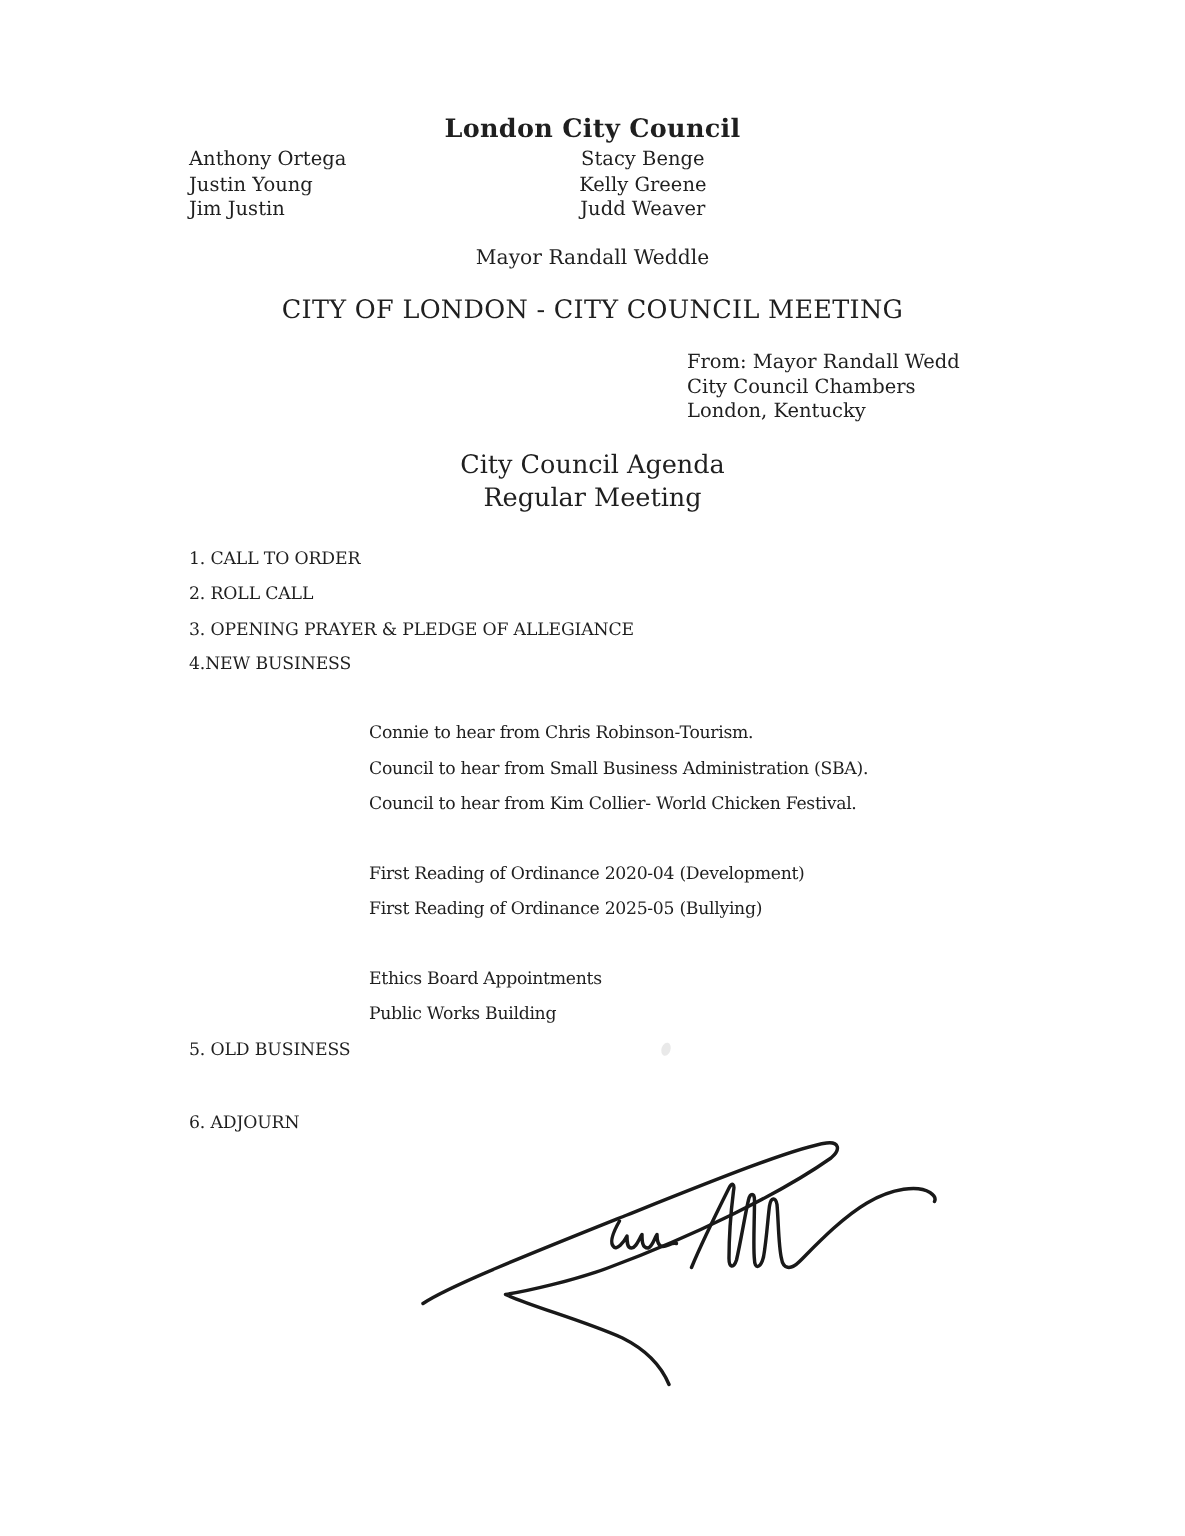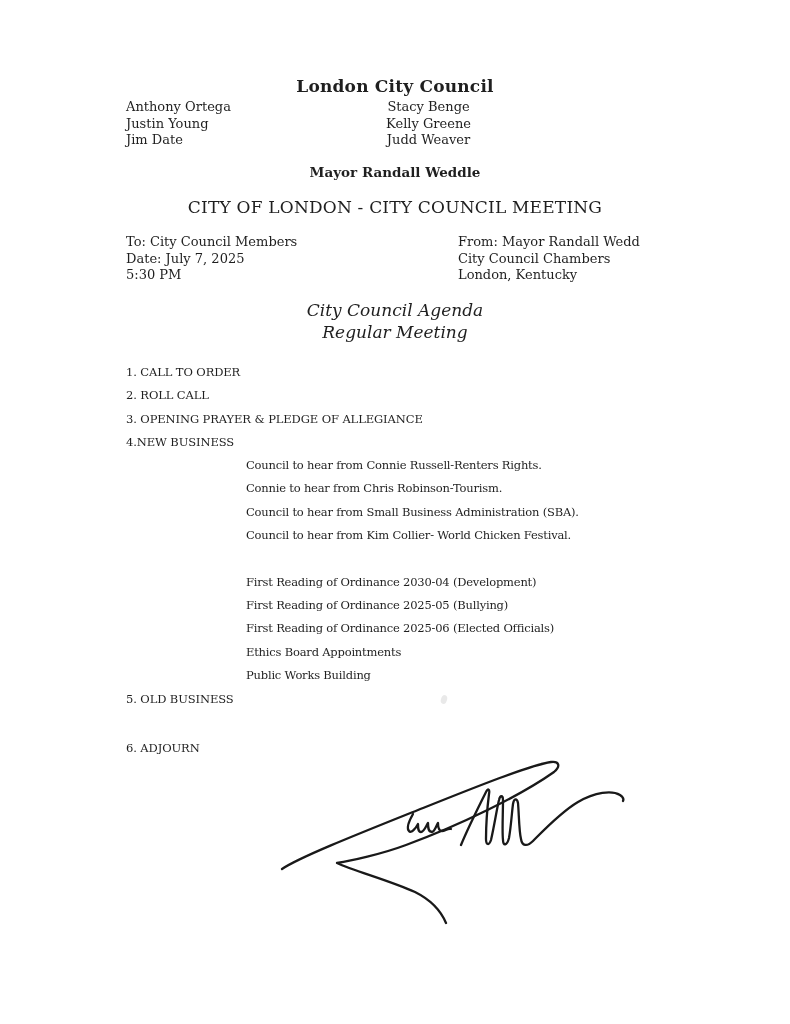--- a/index.html
+++ b/index.html
@@ -10,87 +10,80 @@
     background: #ffffff;
     font-family: "DejaVu Serif", serif;
     color: #1f1f1f;
     overflow: hidden;
   }
   .abs { position: absolute; white-space: nowrap; }
   .center { left:0; width:790px; text-align:center; }
   .org-title  { top:76px;  font-size:17px; font-weight:bold; letter-spacing:0.2px; }
   .members-left  { left:126px; top:99px;  font-size:13px; line-height:16.5px; }
   .members-right { right:169px; top:99px; font-size:13px; line-height:16.5px; text-align:center; }
-  .mayor-line { top:164px; font-size:13.5px; font-weight:bold; }
+  .mayor-line { top:164px; font-size:13.5px; font-weight:normal; }
   .meeting-title { top:197px; font-size:17px; letter-spacing:0.2px; }
   .memo-left  { left:126px; top:234px; font-size:13px; line-height:16.5px; }
   .memo-right { left:458px; top:234px; font-size:13px; line-height:16.5px; }
-  .agenda-title { top:300px; font-size:17px; line-height:21.5px;font-style:italic; }
+  .agenda-title { top:300px; font-size:17px; line-height:21.5px; }
   .line { position:absolute; font-size:11.5px; letter-spacing:-0.1px; white-space:nowrap; }
   .main { left:126px;text-align:right; }
   .sub  { left:246px; letter-spacing:-0.2px; }
   .sig-wrap { position:absolute; left:268px; top:750px; width:380px; height:185px; }
   .artifact {
     position:absolute; left:441px; top:695px; width:6px; height:9px;
     background:#d7d7d7; opacity:.55; border-radius:50%;
     transform:rotate(18deg);
   }
 </style>
 </head>
 <body>
 
 <div class="page">
 
   <div class="abs center org-title">London City Council</div>
 
   <div class="abs members-left">
     <div>Anthony Ortega</div>
     <div>Justin Young</div>
-    <div>Jim Date</div>
+    <div>Jim Justin</div>
   </div>
 
   <div class="abs members-right">
     <div>Stacy Benge</div>
     <div>Kelly Greene</div>
     <div>Judd Weaver</div>
   </div>
 
   <div class="abs center mayor-line">Mayor Randall Weddle</div>
 
   <div class="abs center meeting-title">CITY OF LONDON - CITY COUNCIL MEETING</div>
 
-  <div class="abs memo-left">
-    <div>To: City Council Members</div>
-    <div>Date: July 7, 2025</div>
-    <div>5:30 PM</div>
-  </div>
 
   <div class="abs memo-right">
     <div>From: Mayor Randall Weddle</div>
     <div>City Council Chambers</div>
     <div>London, Kentucky</div>
   </div>
 
   <div class="abs center agenda-title">
     <div>City Council Agenda</div>
     <div>Regular Meeting</div>
   </div>
 
   <div class="line main" style="top:365px">1. CALL TO ORDER</div>
   <div class="line main" style="top:388px">2. ROLL CALL</div>
   <div class="line main" style="top:412px">3. OPENING PRAYER &amp; PLEDGE OF ALLEGIANCE</div>
   <div class="line main" style="top:435px">4.NEW BUSINESS</div>
 
-  <div class="line sub" style="top:458px">Council to hear from Connie Russell-Renters Rights.</div>
   <div class="line sub" style="top:481px">Connie to hear from Chris Robinson-Tourism.</div>
   <div class="line sub" style="top:505px">Council to hear from Small Business Administration (SBA).</div>
   <div class="line sub" style="top:528px">Council to hear from Kim Collier- World Chicken Festival.</div>
-  <div class="line sub" style="top:575px">First Reading of Ordinance 2030-04 (Development)</div>
+  <div class="line sub" style="top:575px">First Reading of Ordinance 2020-04 (Development)</div>
   <div class="line sub" style="top:598px">First Reading of Ordinance 2025-05 (Bullying)</div>
-  <div class="line sub" style="top:621px">First Reading of Ordinance 2025-06 (Elected Officials)</div>
   <div class="line sub" style="top:645px">Ethics Board Appointments</div>
   <div class="line sub" style="top:668px">Public Works Building</div>
 
   <div class="line main" style="top:692px">5. OLD BUSINESS</div>
   <div class="line main" style="top:741px">6. ADJOURN</div>
 
   <div class="artifact"></div>
 
   <div class="sig-wrap">
     <svg width="380" height="185" viewBox="0 0 380 185" xmlns="http://www.w3.org/2000/svg">

